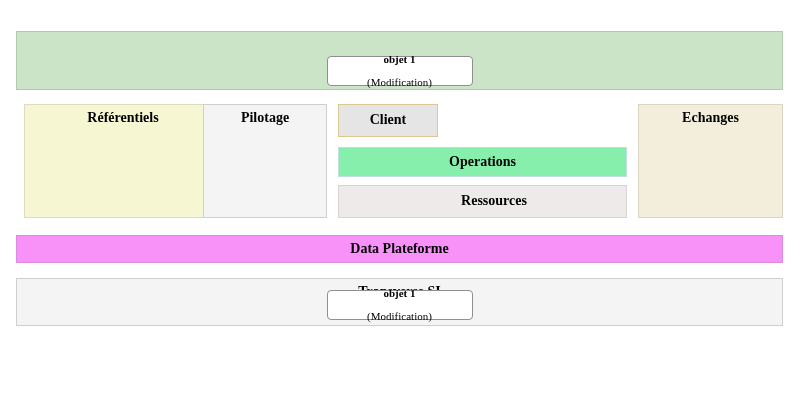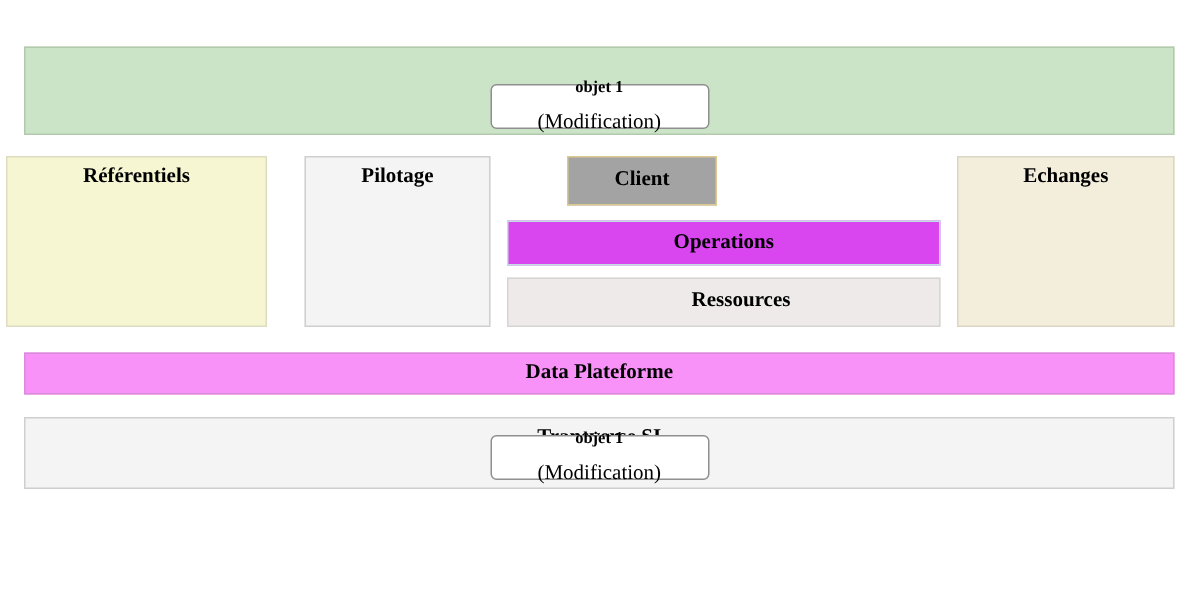--- a/index.html
+++ b/index.html
@@ -20,42 +20,42 @@
   .b-pilotage{border-color:#cfcfcf;}
   .b-client{border-color:#ddc98f;}
   .b-distribution{border-color:#d3dc88;}
   .b-operations{border-color:#c3dee2;}
   .b-ressources{border-color:#d8d4d4;}
   .b-echanges{border-color:#dad6c3;}
   .b-data{border-color:#d98cd9;}
   .b-transverse{border-color:#cfcfcf;}
   
   .pos-canaux{left:16px;top:31px;width:767px;height:59px;}
-  .pos-referentiels{left:4px;top:104px;width:174px;height:114px;}
+  .pos-referentiels{left:24px;top:104px;width:198px;height:114px;}
   .pos-pilotage{left:203px;top:104px;width:124px;height:114px;}
   .pos-client{left:338px;top:104px;width:100px;height:33px;}
   .pos-distribution{left:450px;top:104px;width:177px;height:33px;}
   .pos-operations{left:338px;top:147px;width:289px;height:30px;}
   .pos-ressources{left:338px;top:185px;width:289px;height:33px;}
   .pos-echanges{left:638px;top:104px;width:145px;height:114px;}
   .pos-data{left:16px;top:235px;width:767px;height:28px;}
   .pos-transverse{left:16px;top:278px;width:767px;height:48px;}
   
   .object-box{
     position:absolute;left:50%;transform:translateX(-50%);
     width:146px;height:30px;box-sizing:border-box;
     background:#ffffff;border:1px solid #8f8f8f;border-radius:4px;
     display:flex;flex-direction:column;align-items:center;justify-content:center;
     line-height:1.15;
     gap:10px;
   }
   .object-box.in-canaux{top:24px;}
   .object-box.in-transverse{top:11px;}
   .object-name{font-size:11px;font-weight:bold;}
-  .object-action{font-size:14px;font-weight:normal;}
+  .object-action{font-size:11px;font-weight:normal;}
 </style>
 </head>
 <body>
 
 <div class="stage">
 
   <section class="block b-canaux pos-canaux" style="background-color: rgb(203, 227, 198);">
     <div class="object-box in-canaux">
       <div class="object-name">objet 1</div>
       <div class="object-action">(Modification)</div>
@@ -63,26 +63,26 @@
   </section>
 
   <section class="block b-referentiels pos-referentiels" style="background-color: rgb(246, 246, 210);">
     <h2 class="block-title">Référentiels</h2>
   </section>
 
   <section class="block b-pilotage pos-pilotage" style="background-color: rgb(244, 244, 244);">
     <h2 class="block-title">Pilotage</h2>
   </section>
 
-  <section class="block bar b-client pos-client" style="background-color: #a3a3a3; margin-left: 40px;">
+  <section class="block bar b-client pos-client" style="background-color: #e5e5e5;">
     <h2 class="block-title">Client</h2>
   </section>
 
 
-  <section class="block bar b-operations pos-operations" style="background-color: #d946ef;">
+  <section class="block bar b-operations pos-operations" style="background-color: #86efac;">
     <h2 class="block-title">Operations</h2>
   </section>
 
   <section class="block bar b-ressources pos-ressources" style="background-color: rgb(238, 234, 234); padding-left: 23px;">
     <h2 class="block-title">Ressources</h2>
   </section>
 
   <section class="block b-echanges pos-echanges" style="background-color: rgb(242, 238, 219);">
     <h2 class="block-title">Echanges</h2>
   </section>

